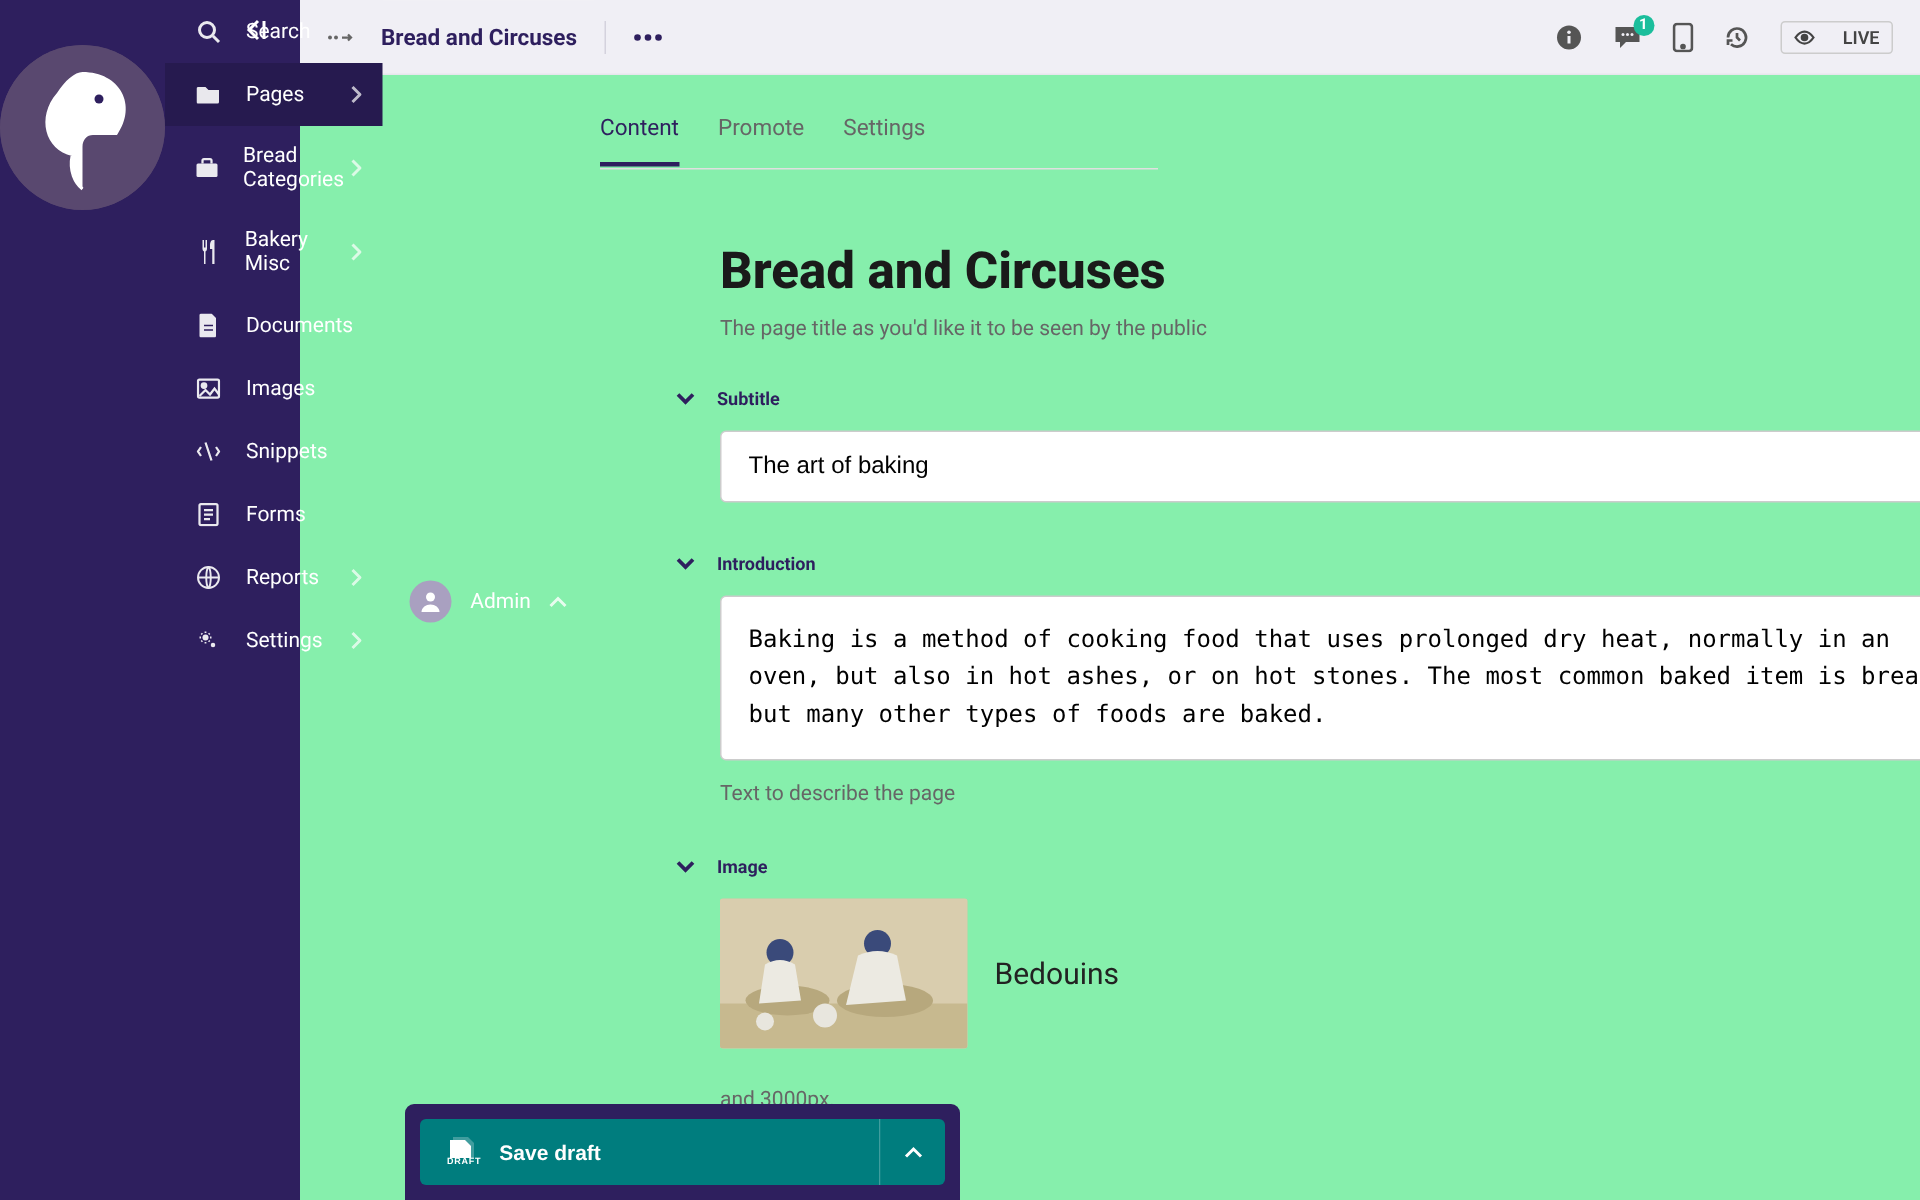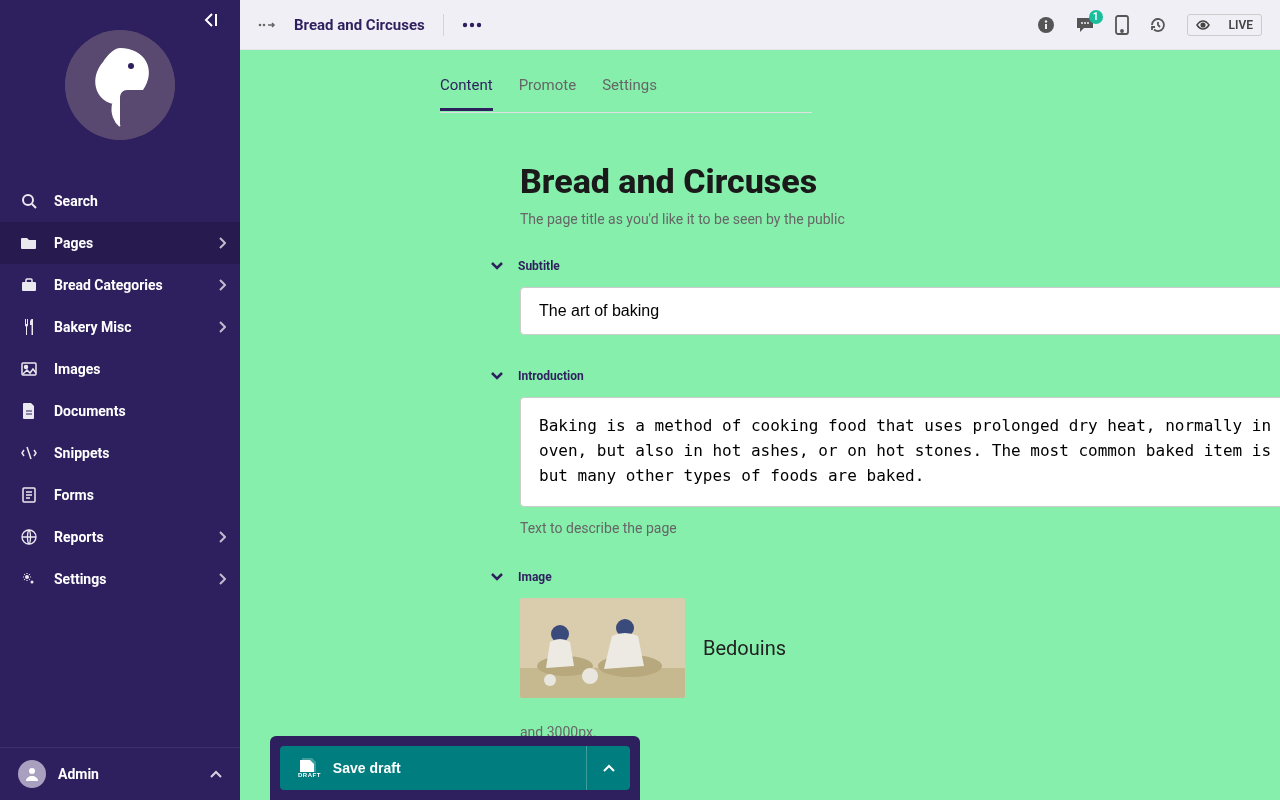--- a/index.html
+++ b/index.html
@@ -12,21 +12,21 @@
     --teal: #007d7e;
     --grey-text: #666;
     --border: #e0e0e0;
     --badge: #1bbe9c;
   }
   * { box-sizing: border-box; }
   html, body { margin:0; padding:0; height:100%; font-family: -apple-system, BlinkMacSystemFont, "Segoe UI", Roboto, Helvetica, Arial, sans-serif; font-size:14px; color:#222; }
   body { display:flex; width:1280px; height:800px; overflow:hidden; }
 
   
-  .sidebar { width:240px; background:var(--sidebar-bg); color:var(--sidebar-text); display:flex; flex-direction:column; position:relative;font-weight:bold; }
+  .sidebar { width:200px; background:var(--sidebar-bg); color:var(--sidebar-text); display:flex; position:relative; }
   .sidebar .collapse-btn { position:absolute; top:12px; right:18px; color:#fff; }
   .logo-wrap { display:flex; justify-content:center; padding:30px 0 40px; }
   .logo-circle { width:110px; height:110px; border-radius:50%; background:#59486f; display:flex; align-items:center; justify-content:center; position:relative; overflow:hidden; }
   .nav { flex:1; }
   .nav-item { display:flex; align-items:center; padding:12px 20px; gap:16px; cursor:pointer; position:relative; font-size:14px; }
   .nav-item.active { background:var(--sidebar-active); }
   .nav-item .arrow { position:absolute; right:14px; opacity:.7; }
   .nav-icon { width:18px; height:18px; display:flex; align-items:center; justify-content:center; opacity:.9; }
   .account { display:flex; align-items:center; gap:12px; padding:12px 18px; border-top:1px solid rgba(255,255,255,0.08);}
   .avatar { width:28px; height:28px; border-radius:50%; background:#a9a0c0; display:flex; align-items:center; justify-content:center;}
@@ -150,36 +150,36 @@
       </span>
       <span>Bakery Misc</span>
       <span class="arrow">
         <svg width="8" height="12" viewBox="0 0 8 12" stroke="currentColor" stroke-width="2" fill="none">
             <path d="M2 1l5 5-5 5"></path>
           </svg>
       </span>
     </div>
     <div class="nav-item">
       <span class="nav-icon">
+        <svg width="14" height="16" viewBox="0 0 14 16" fill="currentColor">
+            <path d="M2 0h7l3 3v12a1 1 0 0 1-1 1H2a1 1 0 0 1-1-1V1a1 1 0 0 1 1-1z"></path>
+            <path d="M4 8h6M4 11h6" stroke="#2e1f5e" stroke-width="1"></path>
+          </svg>
+      </span>
+      <span>Documents</span>
+    </div>
+    <div class="nav-item">
+      <span class="nav-icon">
         <svg width="16" height="14" viewBox="0 0 16 14" fill="none" stroke="currentColor" stroke-width="1.5">
             <rect x="1" y="1" width="14" height="12" rx="1"></rect>
             <circle cx="5" cy="5" r="1.5" fill="currentColor"></circle>
             <path d="M2 12l4-4 3 3 3-4 3 4"></path>
           </svg>
       </span>
       <span>Images</span>
-    </div>
-    <div class="nav-item">
-      <span class="nav-icon">
-        <svg width="14" height="16" viewBox="0 0 14 16" fill="currentColor">
-            <path d="M2 0h7l3 3v12a1 1 0 0 1-1 1H2a1 1 0 0 1-1-1V1a1 1 0 0 1 1-1z"></path>
-            <path d="M4 8h6M4 11h6" stroke="#2e1f5e" stroke-width="1"></path>
-          </svg>
-      </span>
-      <span>Documents</span>
     </div>
     <div class="nav-item">
       <span class="nav-icon">
         <svg width="16" height="16" viewBox="0 0 16 16" fill="currentColor">
             <path d="M6 2l4 12M3 5L1 8l2 3M13 5l2 3-2 3" stroke="currentColor" stroke-width="1.5" fill="none"></path>
           </svg>
       </span>
       <span>Snippets</span>
     </div>
     <div class="nav-item">

